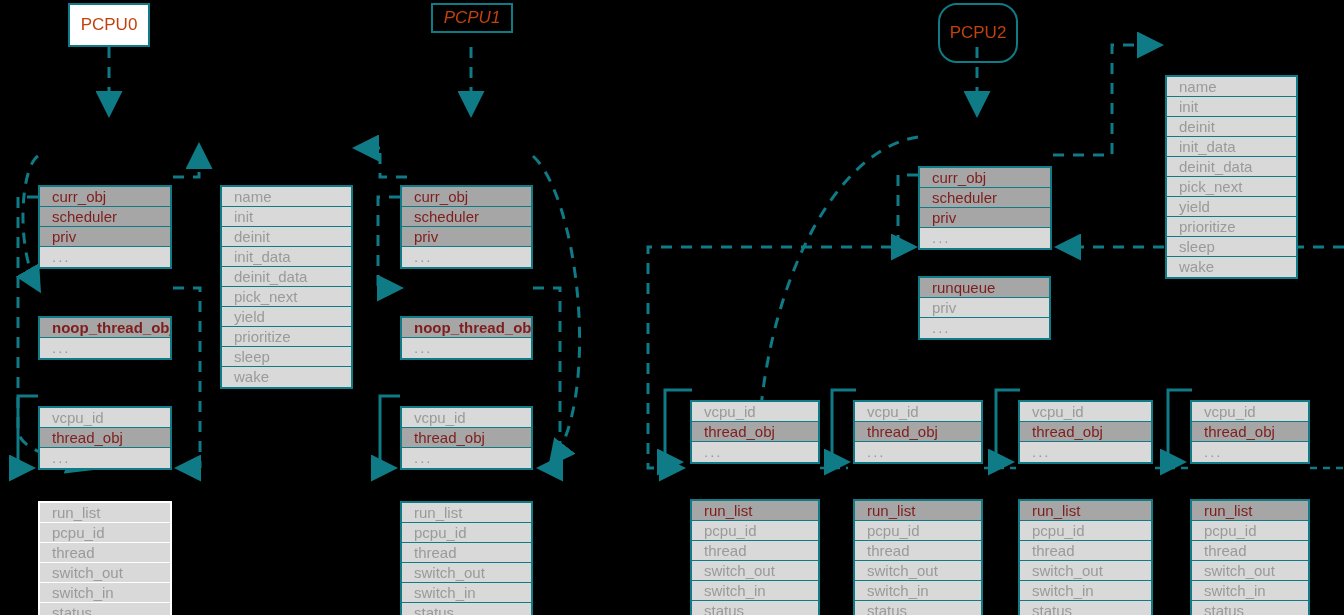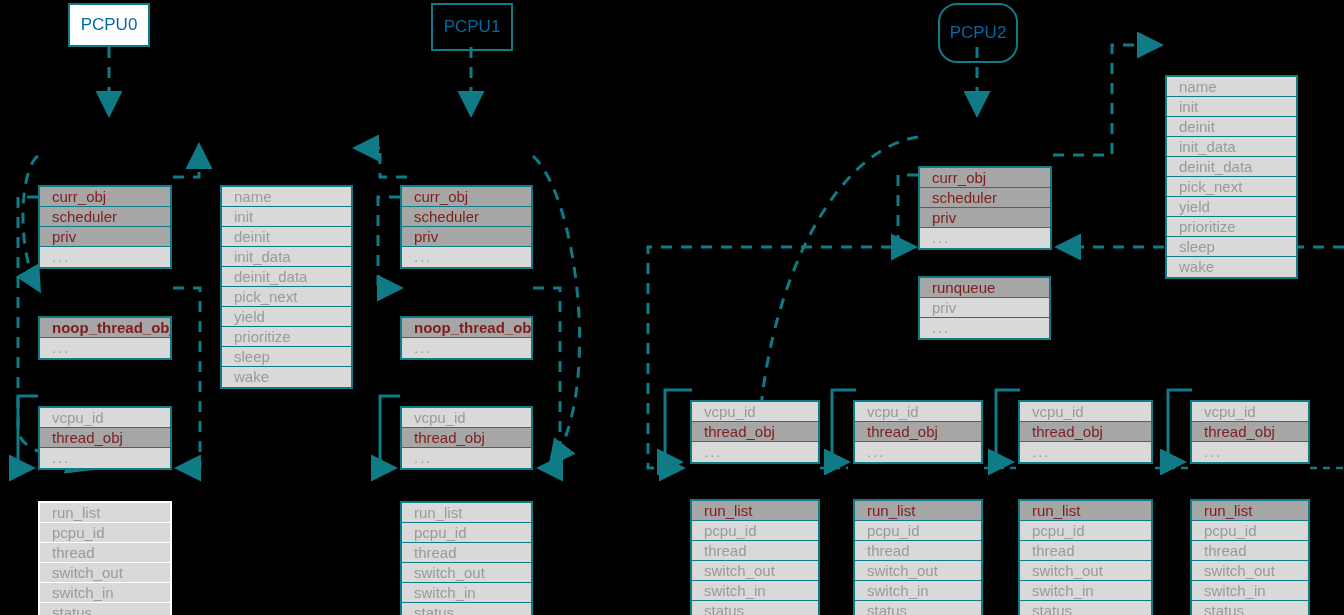--- a/index.html
+++ b/index.html
@@ -8,21 +8,21 @@
   .box{position:absolute;box-sizing:border-box;border:2px solid #0f7b86;margin-top:40px;}
   .box .row{box-sizing:border-box;height:20px;line-height:19px;padding-left:12px;
             font-size:15px;color:#9a9a9a;background:#d9d9d9;border-bottom:1.5px solid #0f7b86;
             white-space:nowrap;overflow:hidden;}
   .box .row:last-child{border-bottom:none;}
   .box .row.hl{background:#a6a6a6;color:#7f1d1d;}
   .box .row.dots{color:#9a9a9a;font-size:15px;letter-spacing:2px;}
   .box.plain{border:2px solid #ffffff;}
   .box.plain .row{border-bottom:1.5px solid #ffffff;background:#d9d9d9;color:#9a9a9a;}
   .pcpu{position:absolute;box-sizing:border-box;border:2px solid #0f7b86;
-        color:#0369a1;font-size:17px;display:flex;align-items:center;justify-content:center;}
+        color:#c2410c;font-size:17px;display:flex;align-items:center;justify-content:center;}
   .pcpu.filled{background:#ffffff;}
   svg.lines{position:absolute;left:0;top:0;width:1344px;height:615px;overflow:visible;}
   .dash{stroke:#0f7b86;stroke-width:3;fill:none;stroke-dasharray:11 9;}
   .dash2{stroke:#0f7b86;stroke-width:2.5;fill:none;stroke-dasharray:7 6;}
   .solid{stroke:#0f7b86;stroke-width:3;fill:none;}
   .small{font-size:13px;font-weight:bold;}
 </style>
 </head>
 <body>
 
@@ -79,21 +79,21 @@
     <path class="dash2" d="M1155,468 L1188,468"></path>
     <path class="dash2" d="M1310,468 L1344,468"></path>
 
     <path class="solid" d="M692,390 L665,390 L665,462 L678,462" marker-end="url(#ah)"></path>
     <path class="solid" d="M856,390 L832,390 L832,462 L845,462" marker-end="url(#ah)"></path>
     <path class="solid" d="M1020,390 L996,390 L996,462 L1009,462" marker-end="url(#ah)"></path>
     <path class="solid" d="M1192,390 L1168,390 L1168,462 L1181,462" marker-end="url(#ah)"></path>
   </svg>
 
   <div class="pcpu filled" style="left:68px;top:3px;width:82px;height:44px;">PCPU0</div>
-  <div class="pcpu" style="left:431px;top:3px;width:82px;height:48px;">PCPU1</div>
+  <div class="pcpu" style="left:431px;top:3px;width:82px;height:30px;font-style:italic;">PCPU1</div>
   <div class="pcpu" style="left:938px;top:3px;width:80px;height:60px;border-radius:19px;">PCPU2</div>
 
   <div class="box" style="left:38px;top:145px;width:134px;">
     <div class="row hl">curr_obj</div>
     <div class="row hl">scheduler</div>
     <div class="row hl">priv</div>
     <div class="row dots">...</div>
   </div>
 
   <div class="box" style="left:38px;top:276px;width:134px;">

